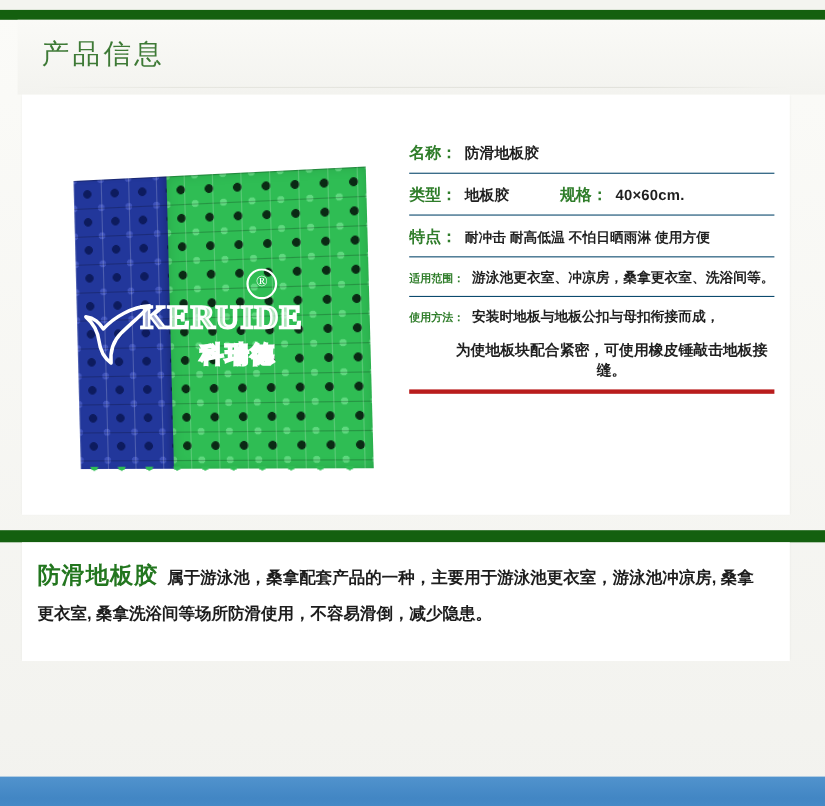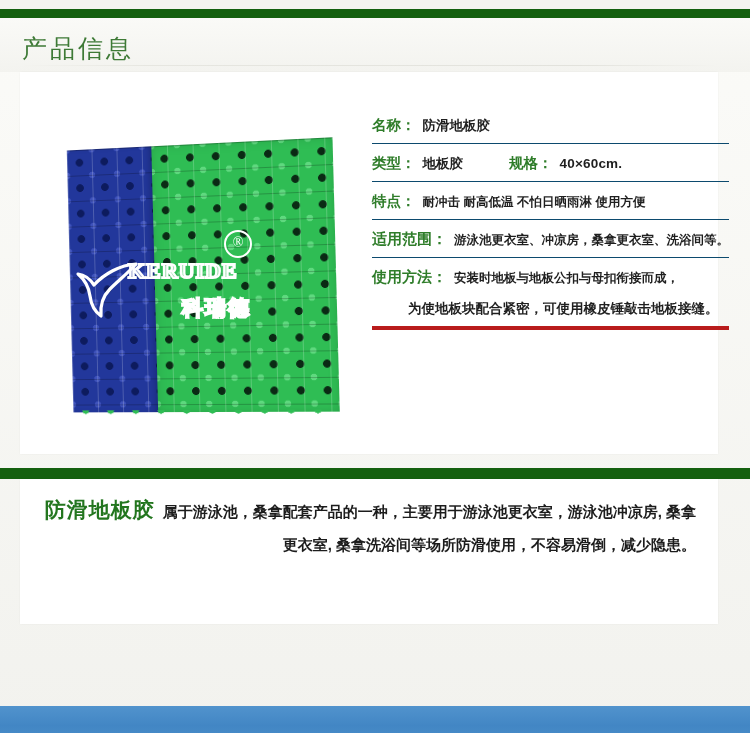--- a/index.html
+++ b/index.html
@@ -27,23 +27,24 @@
   .green-rule {
     width: 750px;
     height: 9px;
     background: #14600f;
   }
   .green-rule.top { margin-top: 9px; }
   .green-rule.mid { height: 11px; }
 
   
   .section-head {
-    height: 54px;
+    height: 68px;
     position: relative;
     background: linear-gradient(180deg, #fafaf7 0%, #f3f3ef 100%);
+    margin-left: 16px;
   }
   .section-head .title {
     position: absolute;
     left: 22px;
     top: 14px;
     font-family: "Liberation Serif", "DejaVu Serif", serif;
     font-size: 25px;
     letter-spacing: 3px;
     color: #3e7a36;
     white-space: nowrap;
@@ -146,21 +147,21 @@
     top: 10px;
     width: 74px;
     height: 70px;
   }
   .wm-text {
     position: absolute;
     left: 58px;
     top: 16px;
     font-family: "Liberation Serif", "DejaVu Serif", serif;
     font-weight: bold;
-    font-size: 22px;
+    font-size: 30px;
     letter-spacing: 1px;
     color: rgba(255,255,255,0.0);
     -webkit-text-stroke: 2.2px #ffffff;
     text-shadow: 0 0 1px rgba(255,255,255,.6);
     white-space: nowrap;
     text-align: center;
   }
   .wm-cn {
     position: absolute;
     left: 112px;
@@ -222,29 +223,29 @@
   .val.thin { font-weight: bold; letter-spacing: .2px; }
   .spacer { display: inline-block; width: 46px; }
   .row-2line { display: block; white-space: normal; }
   .row-2line .line1 { display: flex; align-items: baseline; white-space: nowrap; }
   .row-2line .line2 {
     margin-top: 13px;
     margin-left: 36px;
     color: #1f1f1f;
     font-weight: bold;
     font-size: 13.5px;
-  }
-  .lbl.sm { font-size: 15px; text-align: right; }
+    text-align: center;
+  }
+  .lbl.sm { font-size: 10px; text-align: right; }
   .val.sm { font-size: 12.5px; }
 
   
   .detail-card {
-    height: 145px;
+    height: 108px;
     padding: 0;
-    text-align: right;
   }
   .detail-body {
     padding: 16px 22px 0 14px;
   }
   .dt-head {
     color: #23761f;
     font-weight: bold;
     font-size: 21px;
     letter-spacing: 1px;
     margin-right: 8px;

